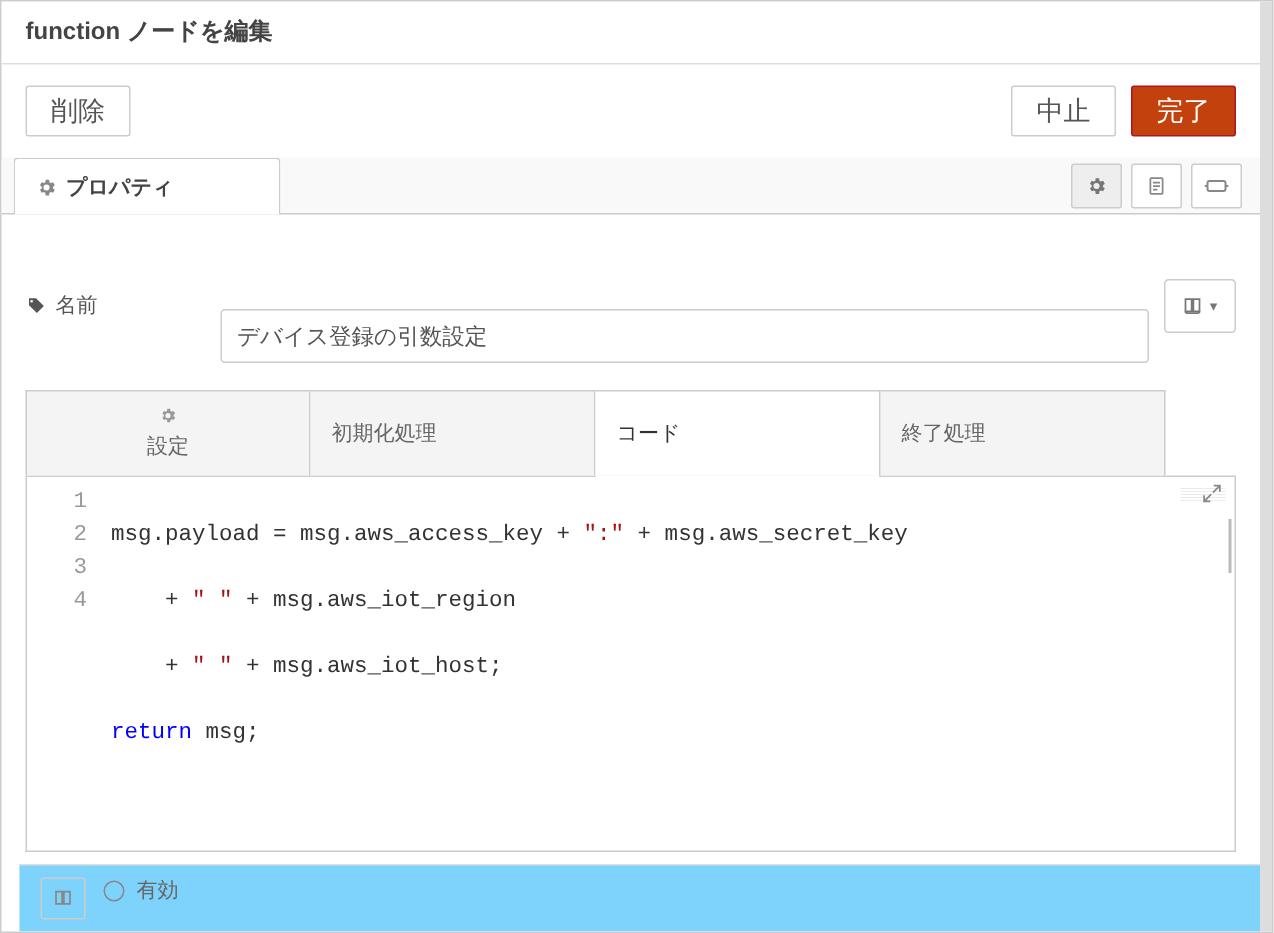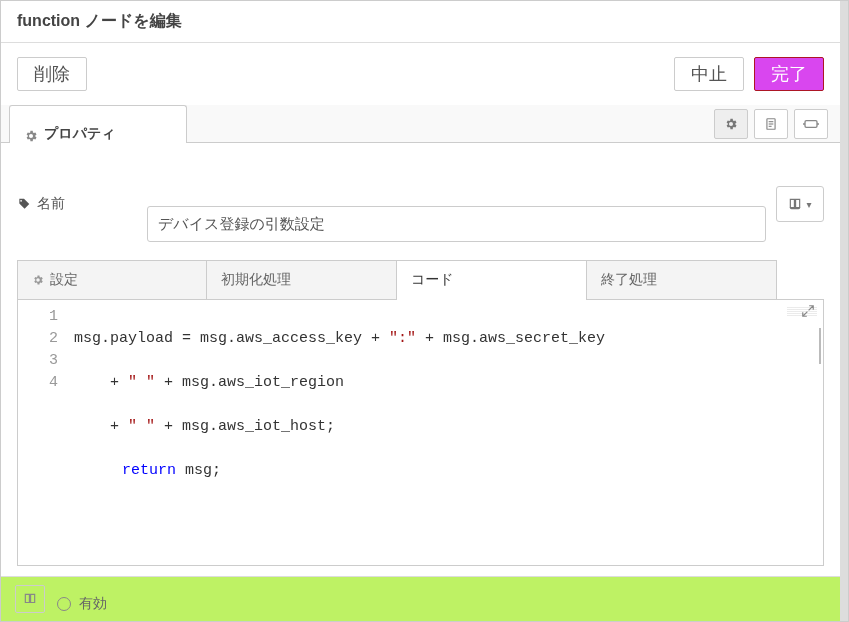--- a/index.html
+++ b/index.html
@@ -47,39 +47,39 @@
     height: 34px;
     padding: 0 16px;
     font-size: 18px;
     border: 1px solid #ccc;
     background: #fff;
     color: #555;
     cursor: pointer;
     border-radius: 2px;
   }
   .btn-primary {
-    background: #d946ef;
+    background: #c2410c;
     color: #fff;
     border-color: #AD1625;
   }
   .spacer { flex: 1; }
   .gap { width: 10px; }
 
   
   .dlg-tabs {
     display: flex;
     align-items: stretch;
     border-bottom: 1px solid #ccc;
     padding: 0 8px 0 8px;
     height: 38px;
     background: #f9f9f9;
   }
   .dlg-tab {
     display: flex;
-    align-items: flex-end;
+    align-items: center;
     gap: 6px;
     padding: 0 70px 0 14px;
     border: 1px solid #ccc;
     border-bottom: none;
     background: #fff;
     margin-bottom: -1px;
     border-radius: 3px 3px 0 0;
     font-weight: bold;
     color: #444;
     cursor: pointer;
@@ -167,21 +167,21 @@
     border: 1px solid #ccc;
     border-bottom: none;
     border-left: none;
     background: #f4f4f4;
     color: #666;
     cursor: pointer;
     display: flex;
     align-items: center;
     gap: 6px;
   }
-  .inner-tab:first-child { border-left: 1px solid #ccc; }
+  .inner-tab:first-child { border-left: 1px solid #ccc; flex-direction: column; }
   .inner-tab.active {
     background: #fff;
     position: relative;
     font-weight: normal;
     color: #333;
   }
   .inner-tab.active::after {
     content: "";
     position: absolute;
     left: 0; right: 0; bottom: -1px;
@@ -210,21 +210,21 @@
     user-select: none;
     border-right: 0px solid transparent;
   }
   .code-lines {
     padding: 6px 0 6px 6px;
     white-space: pre;
     color: #333;
     position: relative;
   }
   .code-lines .str { color: #A31515; }
-  .code-lines .kw  { color: #0000ff; margin-left: 48px; }
+  .code-lines .kw  { color: #0000ff; }
   .expand-handle {
     position: absolute;
     top: 4px; right: 4px;
     width: 18px; height: 18px;
     color: #888;
     font-size: 14px;
     cursor: pointer;
   }
   .mini-scroll {
     position: absolute;
@@ -240,23 +240,24 @@
     width: 30px; height: 10px;
     background: repeating-linear-gradient(0deg,#ddd,#ddd 1px,transparent 1px,transparent 2px);
     opacity: .6;
   }
 
   
   .dlg-footer {
     border-top: 1px solid #ddd;
     padding: 8px 14px;
     display: flex;
-    align-items: flex-end;
+    align-items: flex-start;
     gap: 12px;
-    background: #bef264;
+    background: #7dd3fc;
+    margin-left: 12px;
   }
   .footer-icon {
     width: 30px; height: 28px;
     border: 1px solid #ccc;
     display: inline-flex; align-items:center; justify-content:center;
     color:#888; border-radius:2px; cursor:pointer;
   }
   .enabled-toggle {
     display:flex; align-items:center; gap:8px; color:#666;
   }

